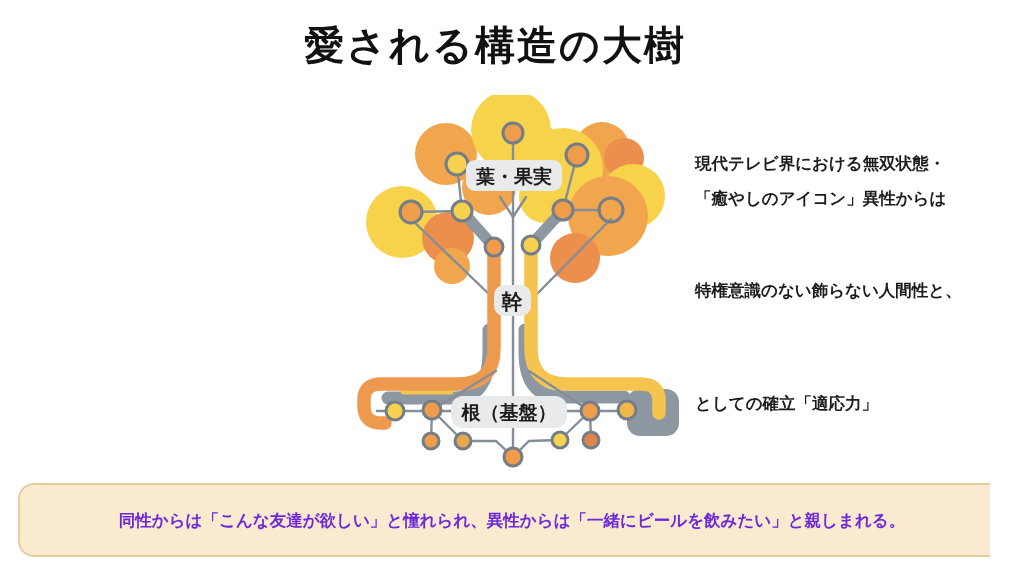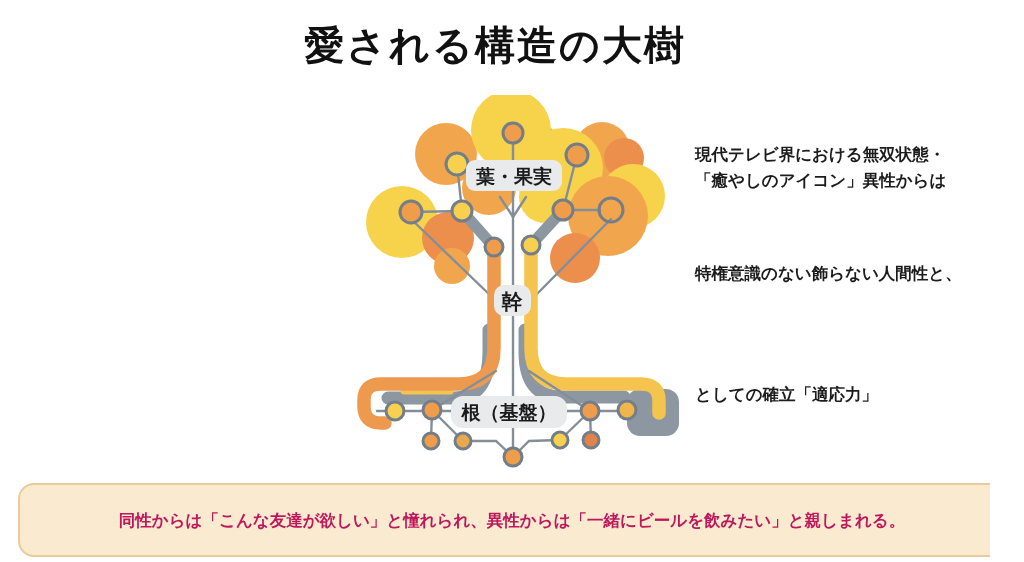--- a/index.html
+++ b/index.html
@@ -3,28 +3,28 @@
 <meta charset="utf-8">
 <style>
   html,body{margin:0;padding:0;background:#ffffff;}
   .stage{position:relative;width:990px;height:562px;background:#ffffff;overflow:hidden;
          font-family:"Liberation Sans",sans-serif;color:#111;}
   .title{position:absolute;top:18px;left:0;right:0;text-align:center;
          font-size:40px;font-weight:900;letter-spacing:2px;color:#111;}
   .tree-svg{position:absolute;left:330px;top:95px;width:364px;height:380px;}
   .annotation{position:absolute;left:695px;width:322px;font-size:16.5px;font-weight:700;
               line-height:26px;color:#1c1c1c;}
-  .annotation .ln{white-space:nowrap;}
+  .annotation .ln{white-space:nowrap;margin-top:9px;}
   .a-leaves{top:141px;}
-  .a-trunk{top:260px;}
+  .a-trunk{top:268px;}
   .a-roots{top:381px;}
   .footer{position:absolute;left:18px;top:483px;width:984px;height:70px;
           background:#FAEACF;border:2px solid #EACB9B;border-radius:16px;
           display:flex;flex-direction:row;justify-content:center;align-items:center;
-          font-size:16.5px;font-weight:700;line-height:27px;text-align:center;color:#be185d;}
+          font-size:16.5px;font-weight:700;line-height:27px;text-align:center;color:#6d28d9;}
   .svg-label-text{font-family:"Liberation Sans",sans-serif;font-size:19px;font-weight:800;fill:#1b1b1b;}
   .svg-label-text.big{font-size:21px;}
 </style>
 </head>
 <body>
 
 <div class="stage">
 
   <div class="title">愛される構造の大樹</div>
 

